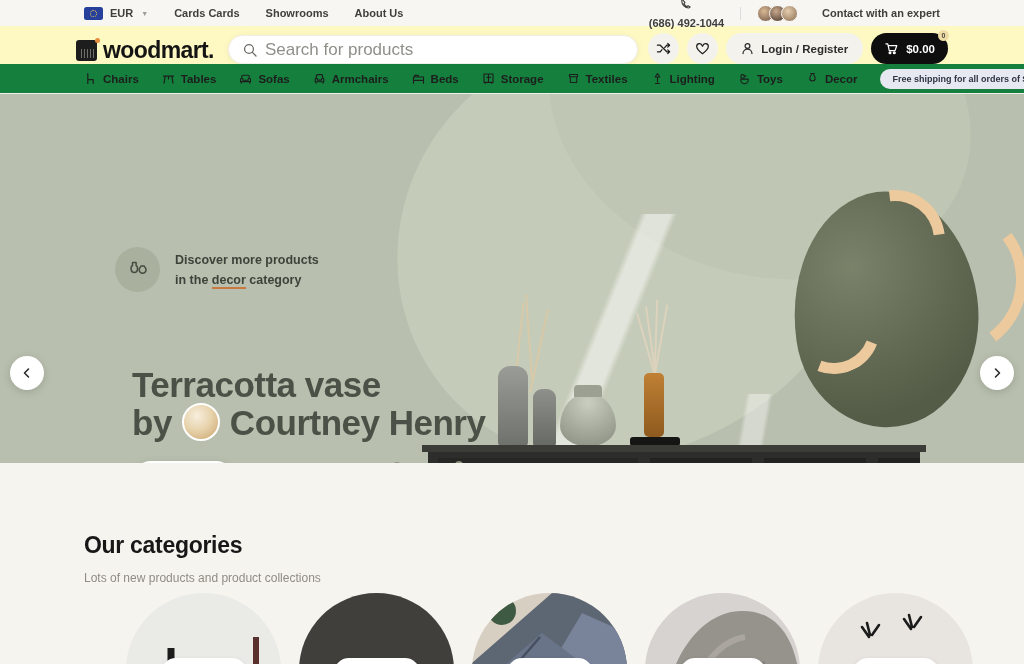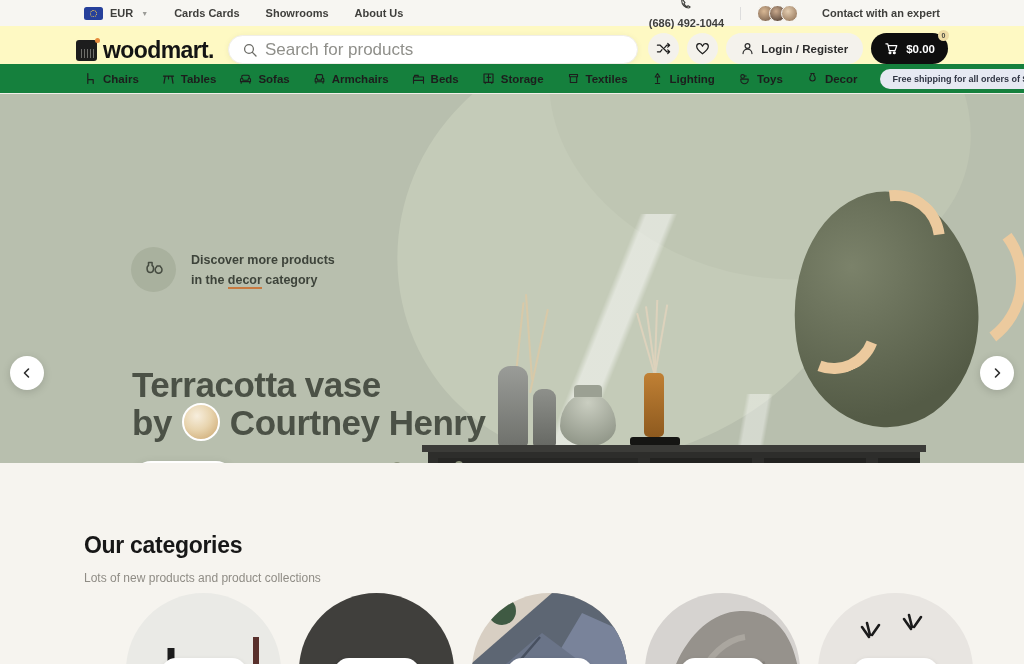--- a/index.html
+++ b/index.html
@@ -89,21 +89,21 @@
   .stick { position:absolute; width:1.5px; height:72px; background:#ddd2bc; }
   .s1 { left:650px; top:212px; transform:rotate(-8deg); }
   .s2 { left:655px; top:206px; transform:rotate(2deg); }
   .s3 { left:660px; top:210px; transform:rotate(10deg); }
   .s4 { left:646px; top:218px; transform:rotate(-16deg); }
   .diff-base { position:absolute; left:630px; top:343px; width:50px; height:9px; background:#151513; border-radius:3px; }
   .scatter { position:absolute; left:392px; top:368px; width:10px; height:10px; border-radius:50%; background:#8b927b;
     box-shadow:30px 12px 0 2px #8b927b, 62px -2px 0 -1px #8b927b, 88px 22px 0 4px #8b927b, 14px 44px 0 -2px #8b927b,
     54px 40px 0 0 #8b927b, 96px 50px 0 -1px #8b927b, 118px 30px 0 -3px #8b927b, 76px 62px 0 -2px #8b927b, -6px 24px 0 -3px #8b927b; }
 
-  .discover { position:absolute; left:131px; top:153px; display:flex; align-items:center; gap:15px; z-index:5; }
+  .discover { position:absolute; left:115px; top:153px; display:flex; align-items:center; gap:15px; z-index:5; }
   .discover-circle { width:45px; height:45px; border-radius:50%; background:#a9b19e; display:flex; align-items:center; justify-content:center; }
   .discover-text { font-size:12.5px; font-weight:600; color:#3d433a; line-height:20px; }
   .discover-link { border-bottom:2px solid #c8793f; cursor:pointer; }
 
   .hero-title { position:absolute; left:132px; top:272px; font-size:35px; font-weight:700; color:#4b5146; line-height:37px; z-index:5; letter-spacing:-0.5px; }
   .title-row { display:flex; align-items:center; gap:10px; }
   .author-avatar { width:38px; height:38px; border-radius:50%; border:2px solid #fff;
     background:radial-gradient(circle at 38% 32%, #f7eedd 0%, #e8d4ae 45%, #c9a269 100%); }
   .hero-cta { position:absolute; left:132px; top:367px; display:flex; align-items:center; gap:30px; z-index:5; }
   .shop-btn { background:#fff; border:none; border-radius:19px; padding:12px 22px; font-size:12px; font-weight:700; color:#141414;

